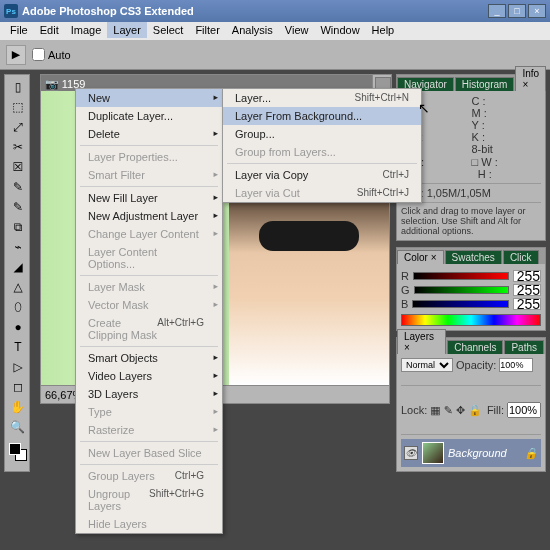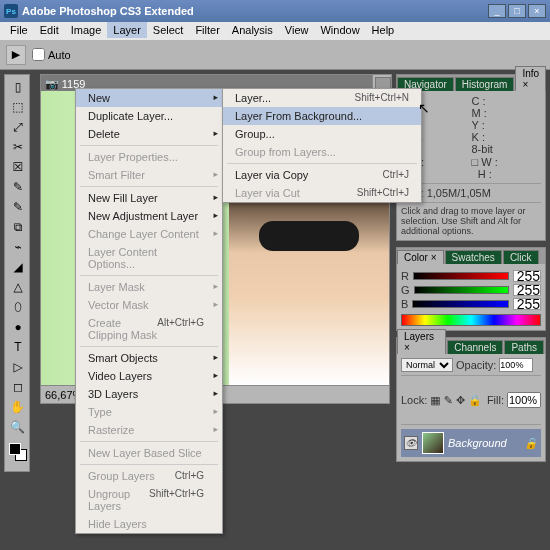--- a/index.html
+++ b/index.html
@@ -48,21 +48,21 @@
 .infogrid{display:grid;grid-template-columns:1fr 1fr;gap:1px;font-size:9px}
 .slider{display:flex;align-items:center;gap:4px;margin:2px 0}
 .slider .track{flex:1;height:8px;background:linear-gradient(90deg,#000,#f00);border:1px solid #666}
 .slider.g .track{background:linear-gradient(90deg,#000,#0f0)}
 .slider.b .track{background:linear-gradient(90deg,#000,#00f)}
 .slider input{width:28px;height:12px;font-size:14px;text-align:right;border:1px solid #999}
 .colorstrip{height:12px;background:linear-gradient(90deg,red,yellow,lime,cyan,blue,magenta,red);margin-top:4px;border:1px solid #666}
 .layerrow{display:flex;align-items:center;gap:4px;background:#7a8aa8;color:#fff;padding:3px;margin-top:4px;font-style:italic}
 .eye{width:14px;height:14px;background:#ddd;border:1px solid #666;display:flex;align-items:center;justify-content:center;font-size:9px;color:#333}
 .thumb{width:22px;height:22px;background:linear-gradient(135deg,#8bc88b,#3a2618);border:1px solid #fff}
-.filldrop{display:flex;align-items:center;gap:3px;font-size:9px;margin-bottom:3px}
+.filldrop{display:flex;align-items:center;gap:3px;font-size:9px;margin-bottom:13px}
 .filldrop select,.filldrop input{font-size:9px;height:14px;border:1px solid #888}
 .lockrow{font-size:9px;display:flex;align-items:center;gap:3px;padding:16px 0;border-top:1px solid #999;border-bottom:1px solid #999}
 .dockstrip{position:absolute;right:158px;top:4px;width:20px;background:#b6b6b6;border:1px solid #888;padding:2px;display:flex;flex-direction:column;gap:3px}
 .dockicon{width:16px;height:16px;background:#999;border:1px solid #777}
 .sc{font-size:10px;color:#555}
 </style>
 </head>
 <body>
 
 <div class="titlebar">

